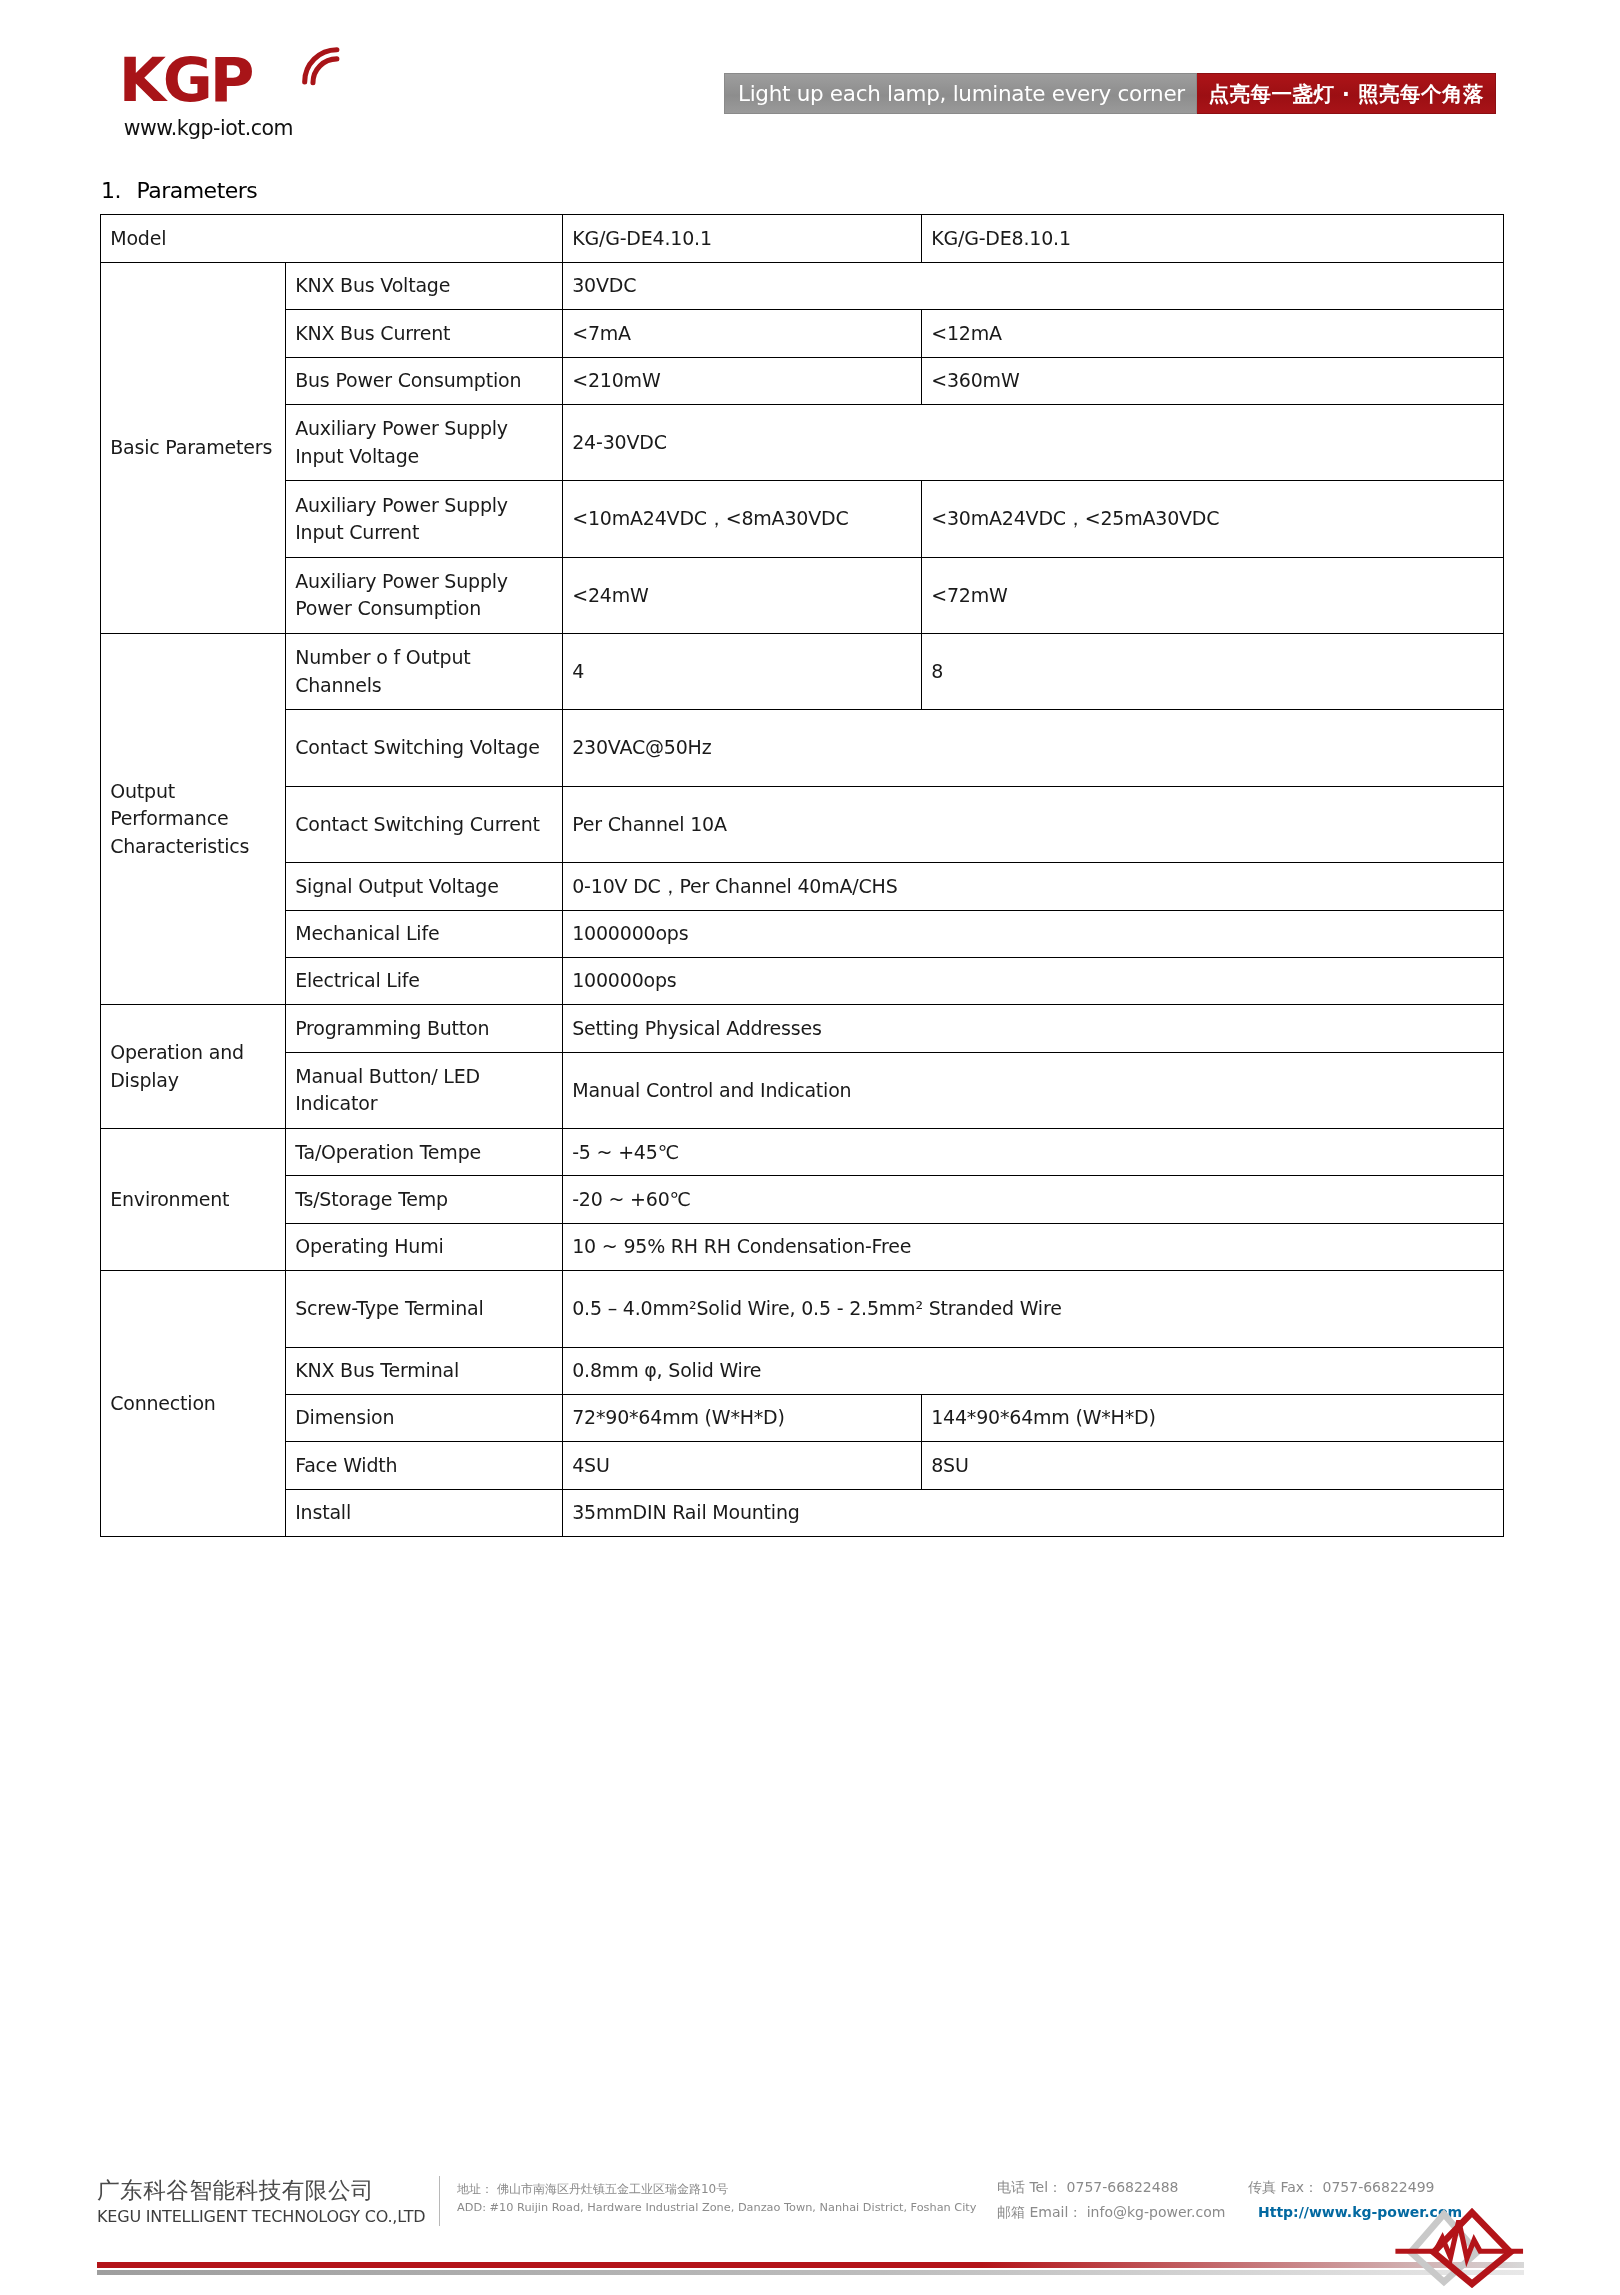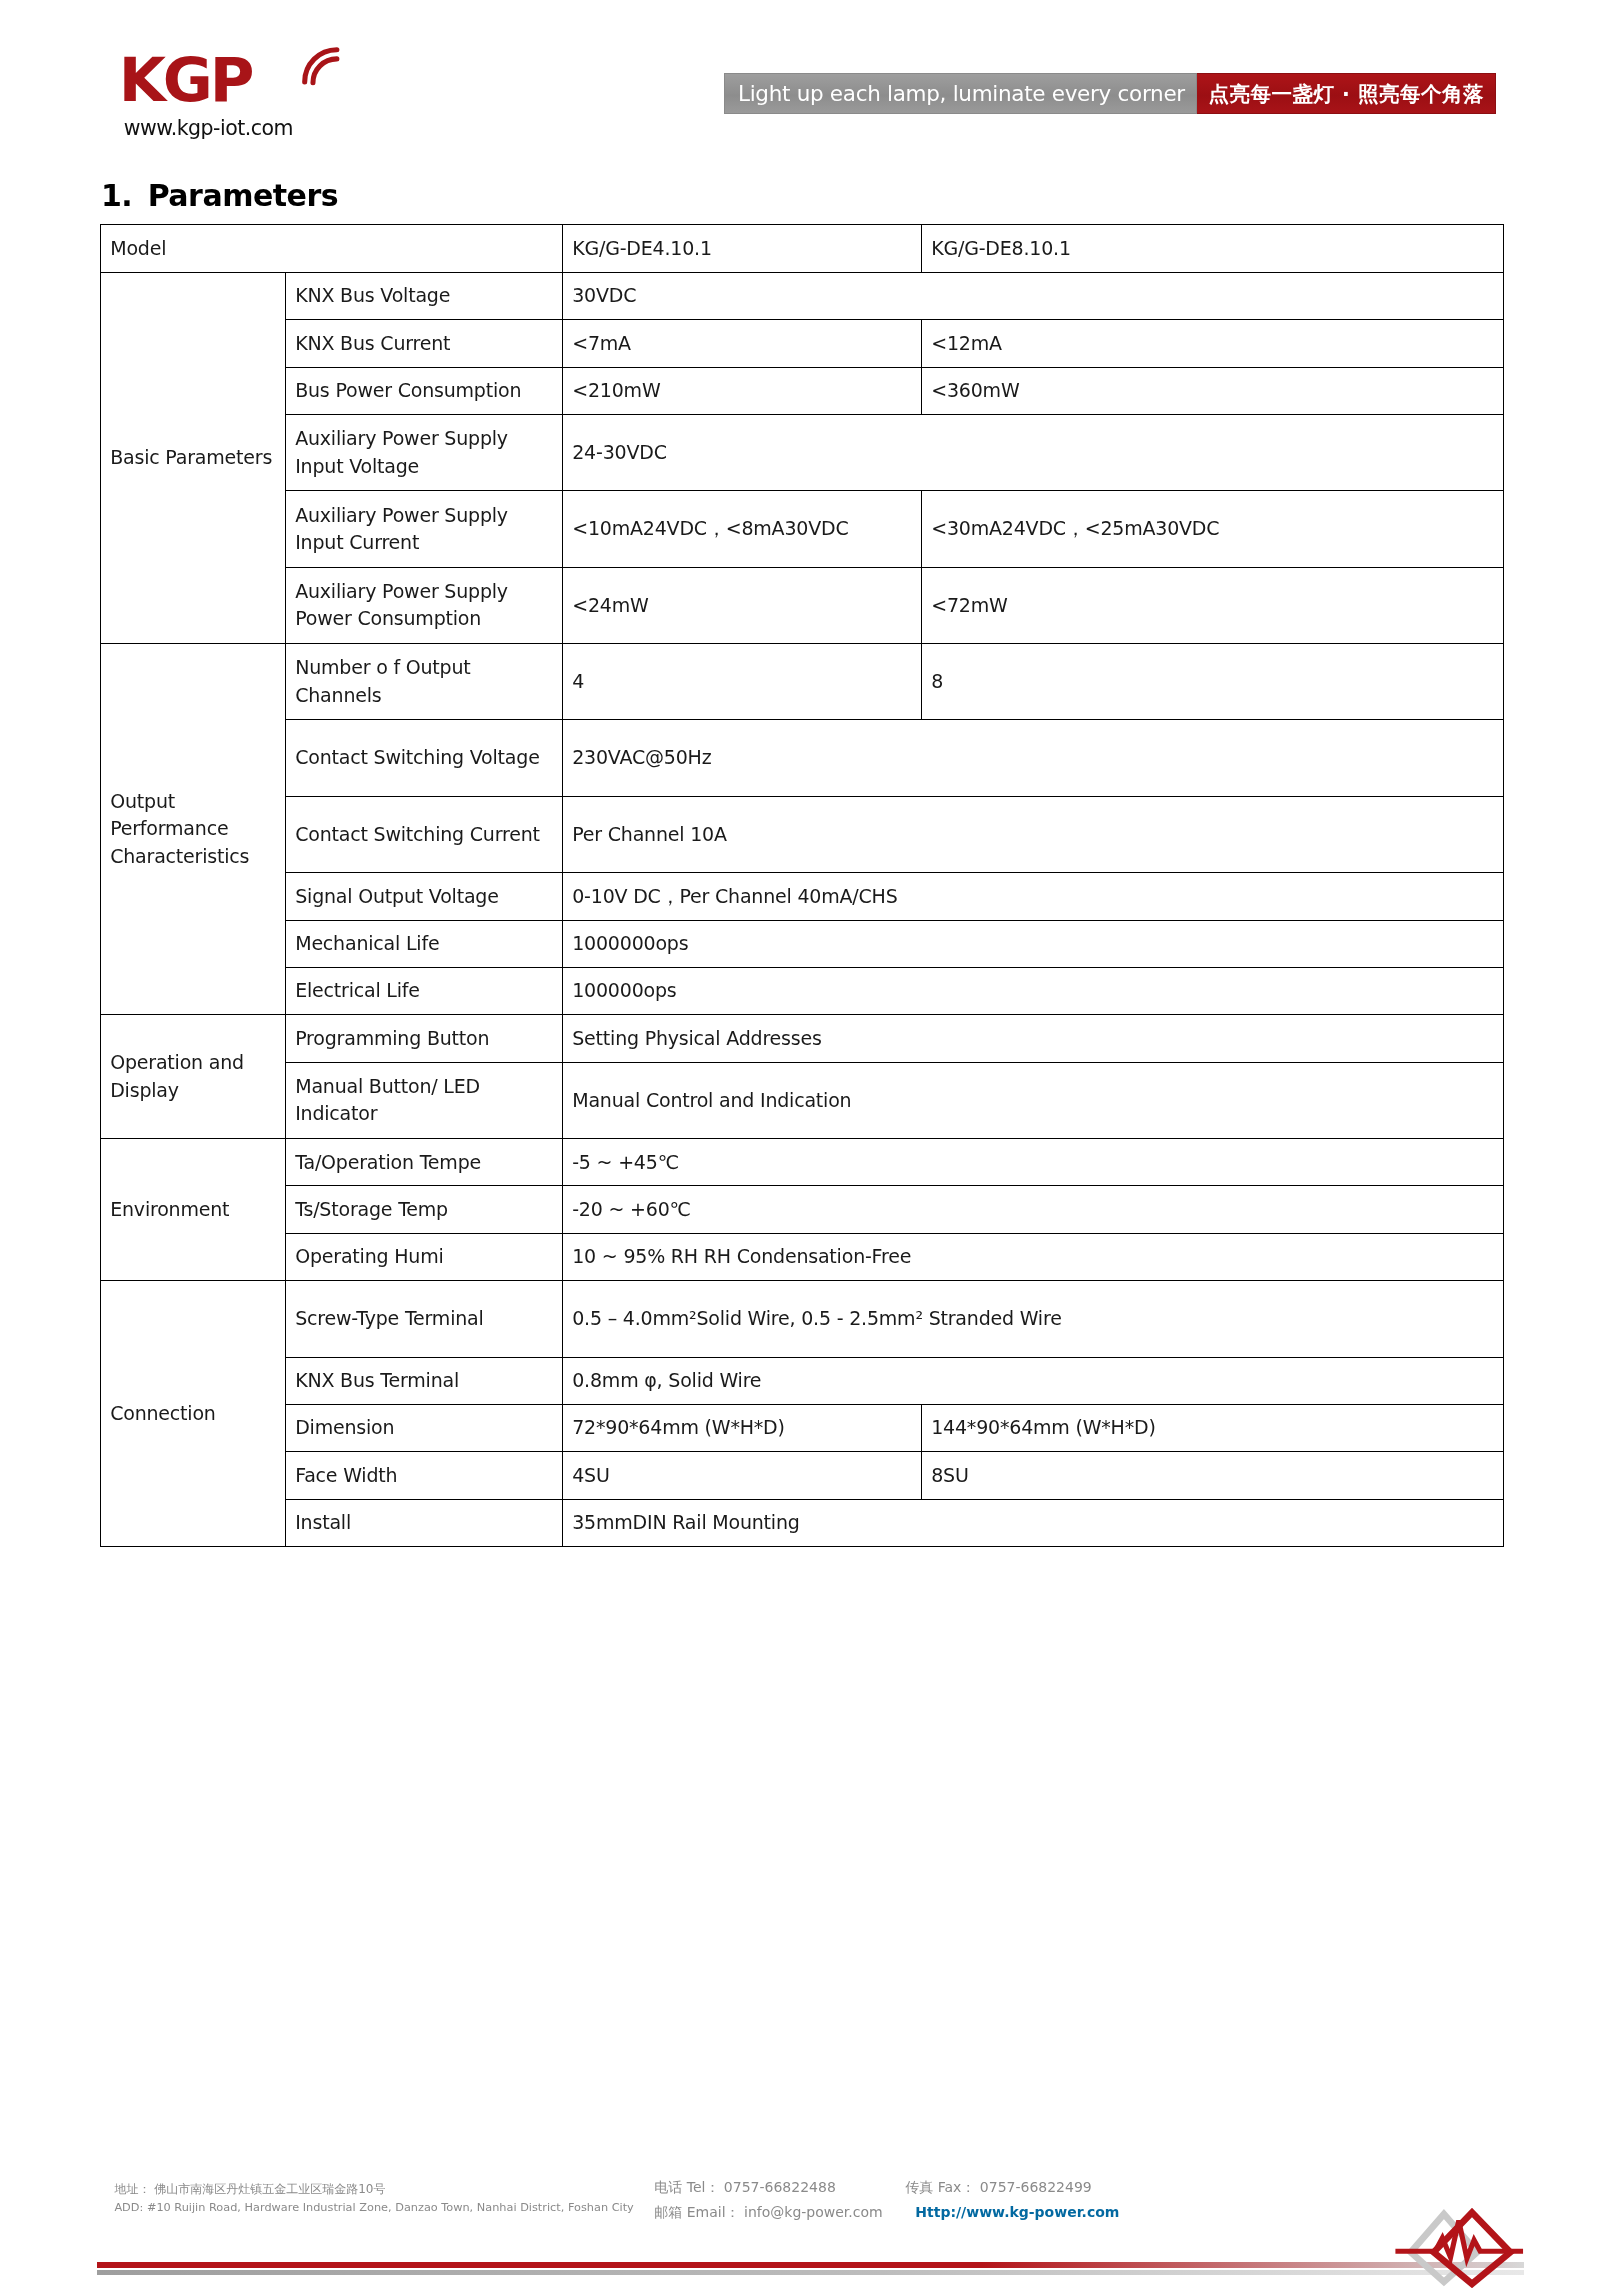--- a/index.html
+++ b/index.html
@@ -91,22 +91,22 @@
     padding: 0 11.3px;
     white-space: nowrap;
     border: 0.5px solid #8c0e12;
     border-left: none;
   }
 
   
   .section-title {
     margin: 9.2px 0 11.3px 101px;
     font-family: "DejaVu Sans", sans-serif;
-    font-size: 30px;
-    font-weight: bold;
+    font-size: 22px;
+    font-weight: normal;
     letter-spacing: -0.5px;
   }
   .section-title .num { margin-right: 15.4px; }
 
   
   .spec-wrap {
     margin: 0 0 0 100px;
     width: 1403px;
   }
   table.spec {
@@ -375,20 +375,24 @@
         <tr>
           <td class="lbl short">Install</td>
           <td class="val short" colspan="2">35mmDIN Rail Mounting</td>
         </tr>
       </tbody>
   </table>
 </div>
 
 <div class="page-footer">
   <div class="footer-inner">
+    <div class="f-company">
+      <div class="f-company-cn">广东科谷智能科技有限公司</div>
+      <div class="f-company-en">KEGU INTELLIGENT TECHNOLOGY CO.,LTD</div>
+    </div>
     <div class="f-address">
       <div class="f-addr-cn">地址： 佛山市南海区丹灶镇五金工业区瑞金路10号</div>
       <div class="f-addr-en">ADD:  #10 Ruijin Road, Hardware Industrial Zone, Danzao Town, Nanhai District, Foshan City</div>
     </div>
     <div class="f-contact">
       <div class="f-ct">电话 Tel： 0757-66822488</div>
       <div class="f-ct">传真 Fax： 0757-66822499</div>
       <div class="f-ct">邮箱 Email： info@kg-power.com</div>
       <div class="f-ct web">Http://www.kg-power.com</div>
     </div>

